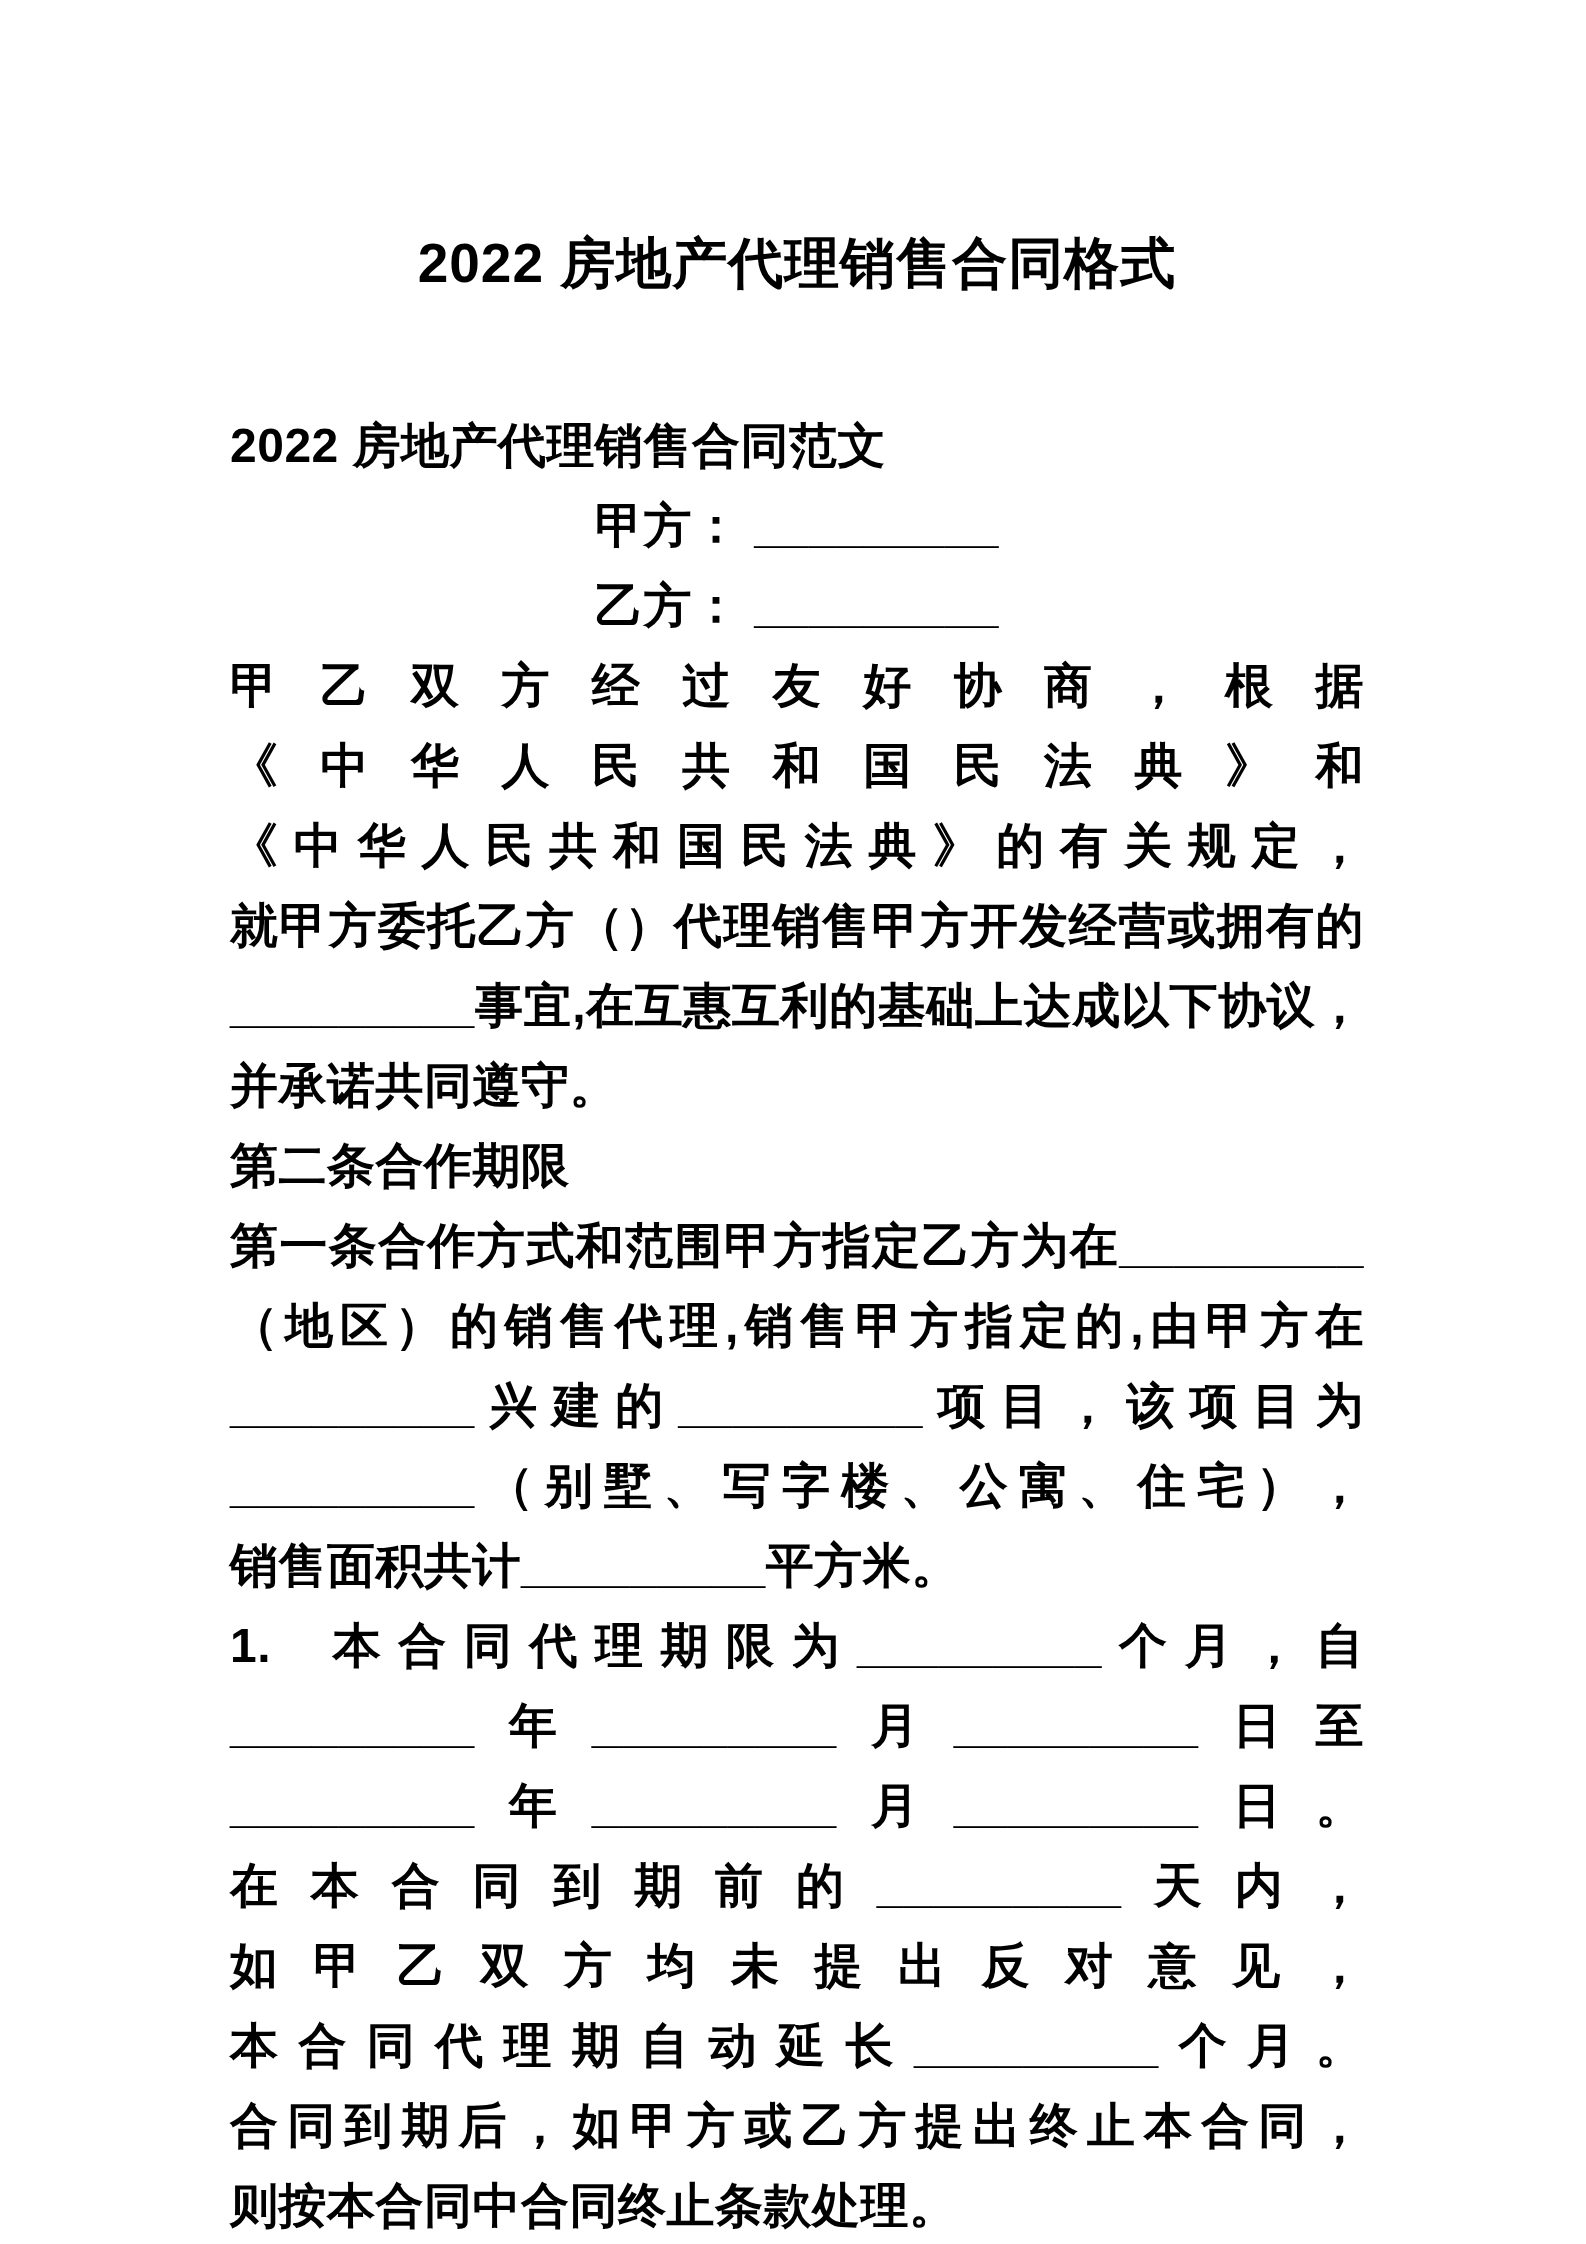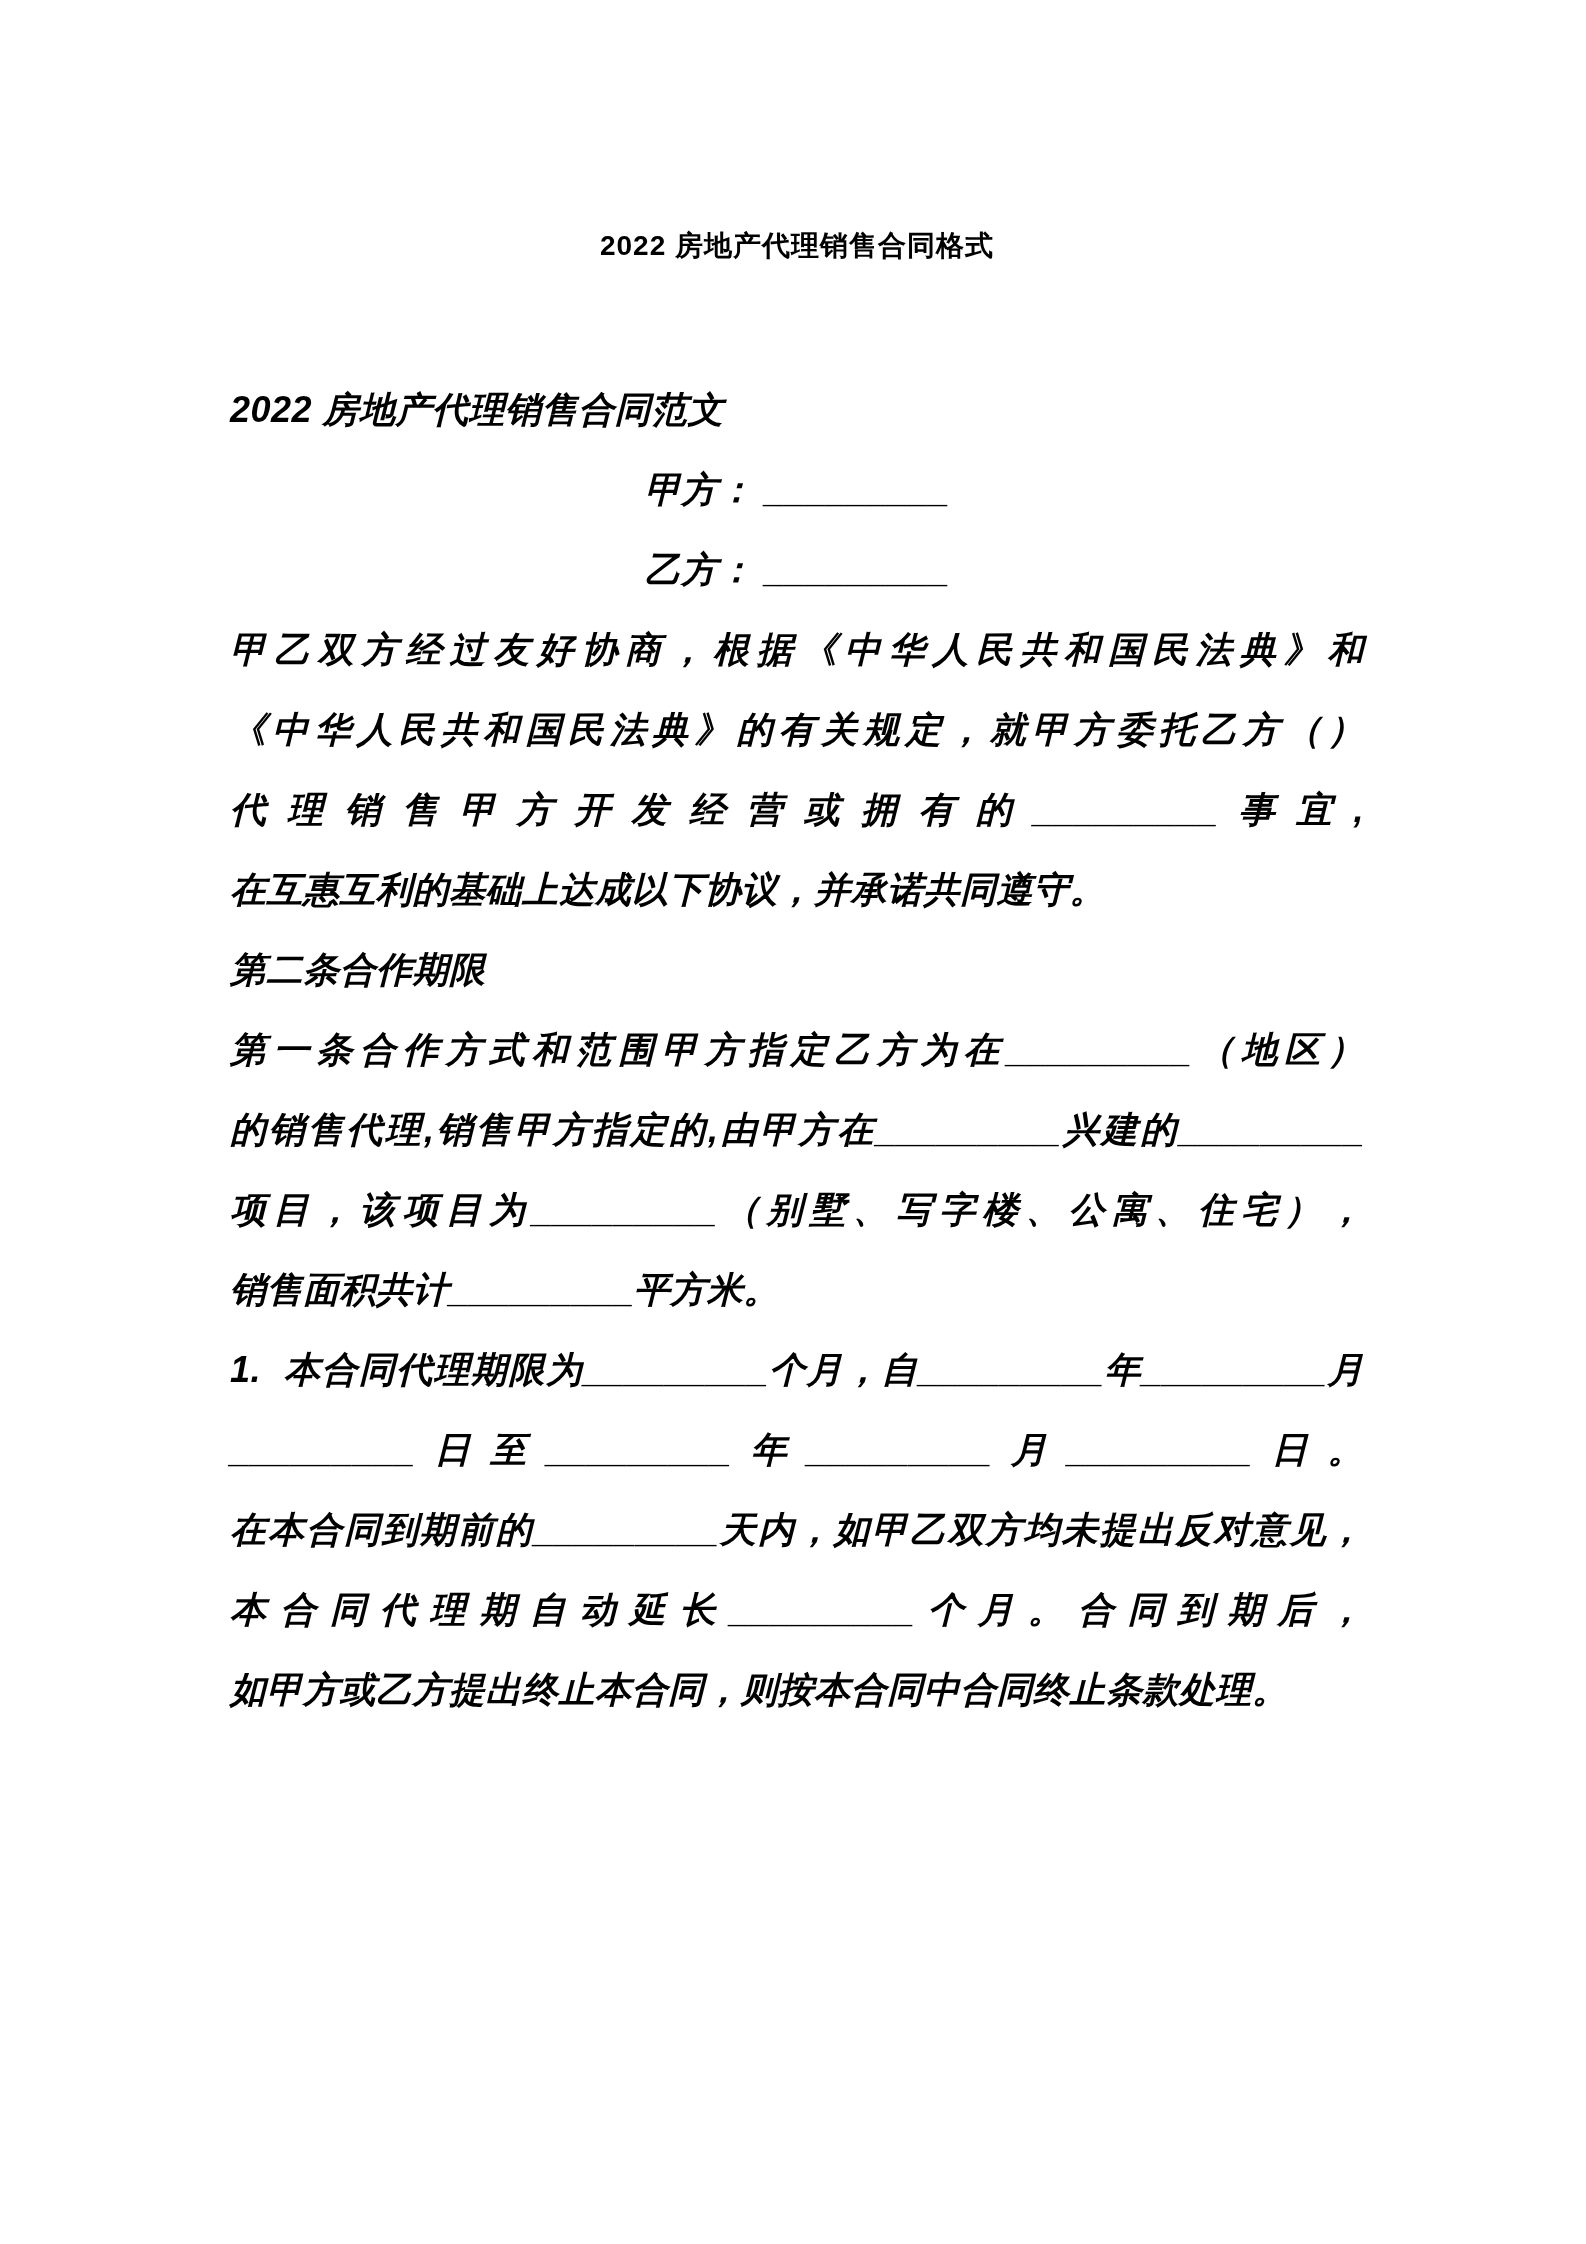--- a/index.html
+++ b/index.html
@@ -17,41 +17,40 @@
   }
   .page {
     box-sizing: border-box;
     width: 1586px;
     height: 2244px;
     padding: 228px 222px 0 230px;
     background: #ffffff;
   }
   .doc-title {
     margin: 0;
-    font-size: 28px;
+    font-size: 55px;
     font-weight: 700;
     line-height: 1.3;
     text-align: center;
     letter-spacing: 1px;
     color: #000000;
   }
   .content {
     margin-top: 106px;
   }
   .para {
     margin: 0;
-    font-size: 36px;
+    font-size: 48px;
     font-weight: 600;
     line-height: 80px;
     text-align: justify;
     letter-spacing: 0.5px;
     color: #000000;
     word-break: keep-all;
     overflow-wrap: anywhere;
-    font-style: italic;
   }
   .para.subheading {
     font-weight: 700;
     text-align: left;
   }
   .para.heading {
     font-weight: 700;
     text-align: left;
   }
   .para.fill-line {

